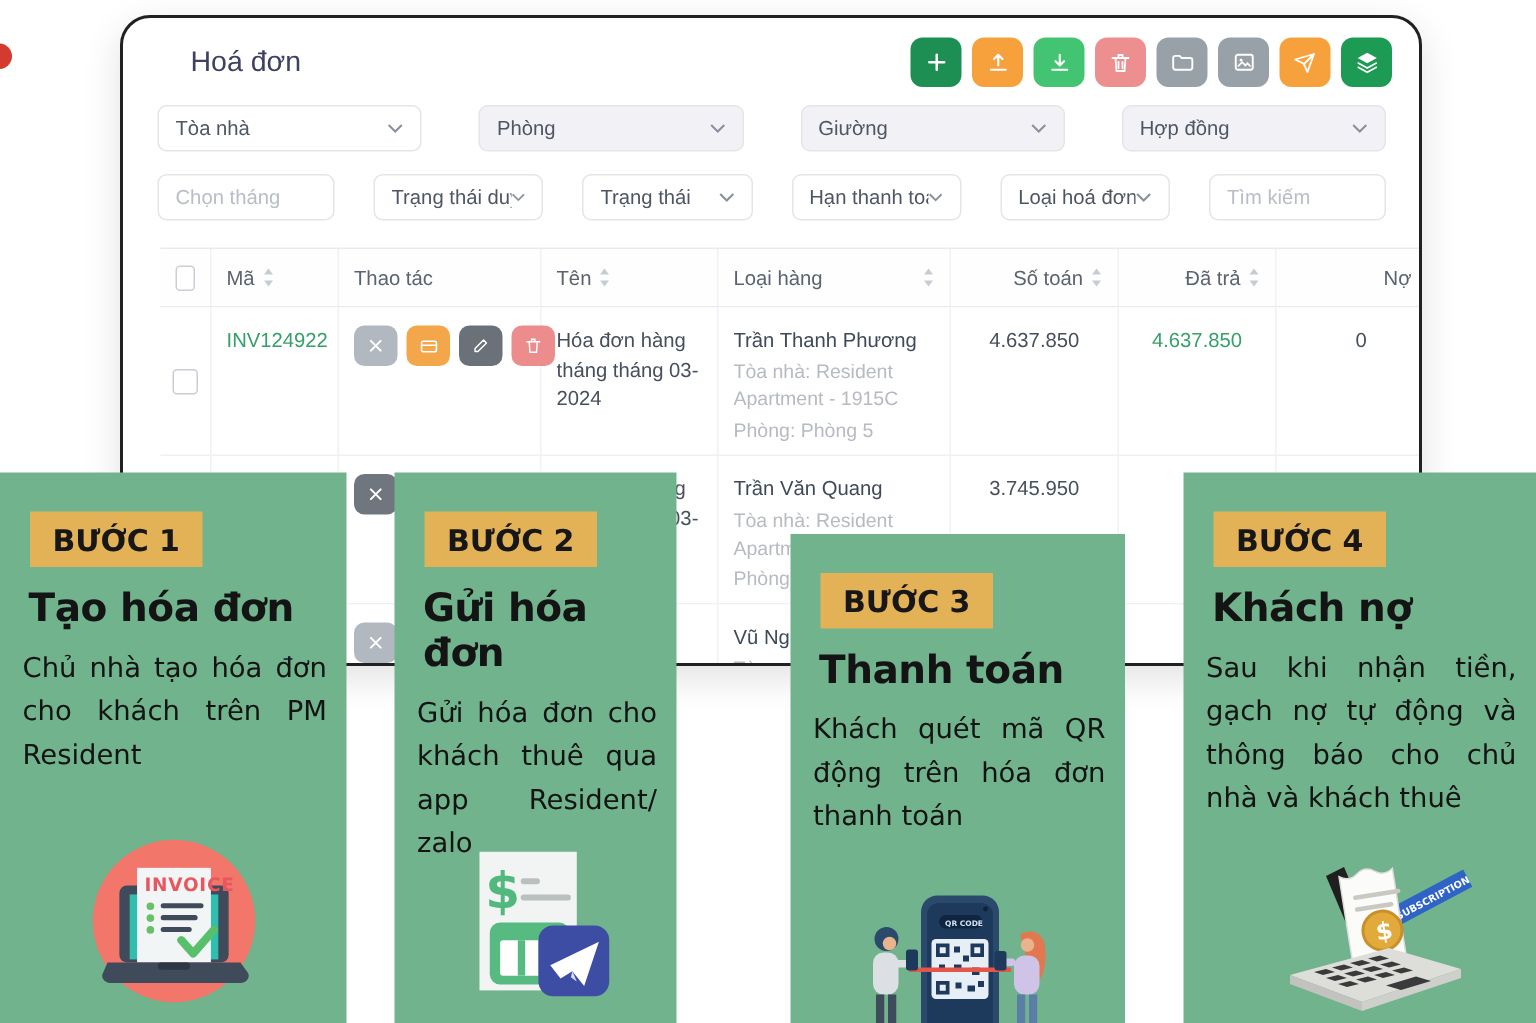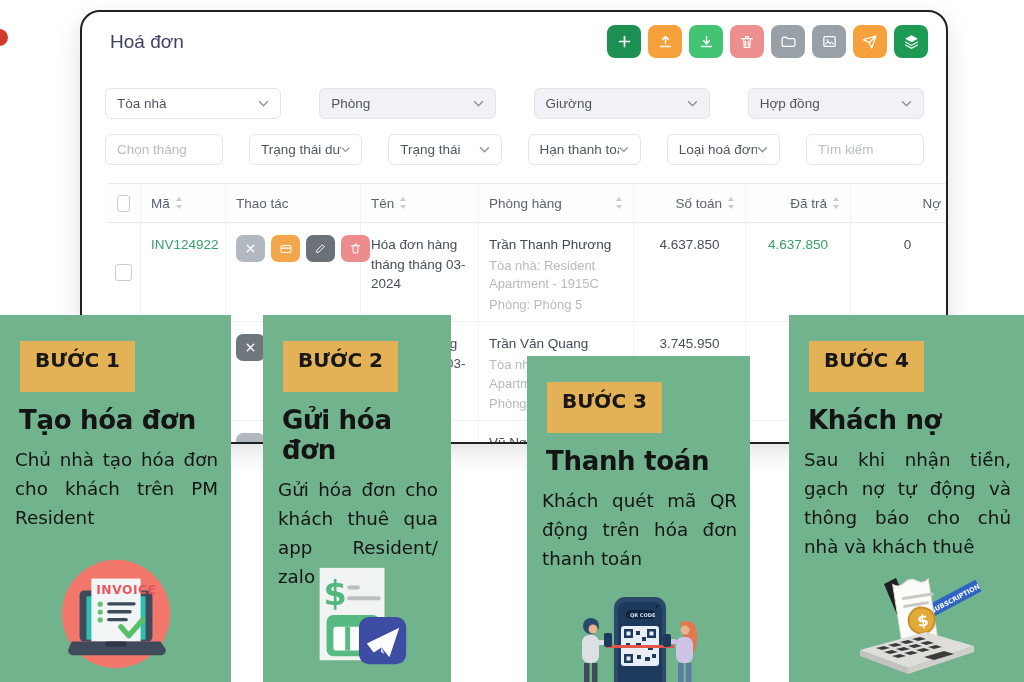--- a/index.html
+++ b/index.html
@@ -2,29 +2,29 @@
 <html><head>
 <meta charset="utf-8">
 <style>
   html,body{margin:0;padding:0;}
   body{width:1024px;height:682px;position:relative;background:#fff;overflow:hidden;
        font-family:"Liberation Sans",sans-serif;}
 
   
   .app-window{position:absolute;left:80px;top:10px;width:864px;height:430px;background:#fff;
     border:2.5px solid #212121;border-radius:20px;box-shadow:0 8px 26px rgba(0,0,0,.12);overflow:hidden;}
-  .win-head{display:flex;justify-content:space-between;align-items:flex-start;padding:13px 18px 0 28px;}
+  .win-head{display:flex;justify-content:space-between;align-items:flex-start;padding:13px 18px 0 45px;}
   .win-title{color:#3e4160;font-size:19px;margin-top:6px;}
   .toolbar{display:flex;gap:7px;}
   .tbtn{width:34px;height:33px;border-radius:8px;display:flex;align-items:center;justify-content:center;border:none;cursor:pointer;}
   .c-dgreen{background:#1d8f52}.c-orange{background:#f6a13c}.c-lgreen{background:#43c472}
   .c-pink{background:#ee8f8f}.c-gray{background:#99a1a8}.c-green2{background:#1d9a53}
 
   
-  .filters-1{display:flex;gap:38px;margin:30px 22px 0 23px;}
+  .filters-1{display:flex;gap:38px;margin:12px 22px 0 23px;}
   .filters-2{display:flex;gap:26px;margin:15px 22px 0 23px;}
   .fsel{box-sizing:border-box;height:31px;border:1px solid #e4e4ea;border-radius:6px;display:flex;
     align-items:center;justify-content:space-between;padding:0 11px;font-size:13.5px;color:#4f5663;
     background:#fff;cursor:pointer;white-space:nowrap;overflow:hidden;}
   .fsel .lbl{overflow:hidden;text-overflow:clip;white-space:nowrap;}
   .fsel.grayed{background:#f2f2f6;}
   .w-lg{width:194px;} .w-sm{width:118px;}
   .finput{box-sizing:border-box;width:118px;height:31px;border:1px solid #e4e4ea;border-radius:6px;
     padding:0 11px;font-size:13.5px;color:#4f5663;font-family:"Liberation Sans",sans-serif;}
   .finput::placeholder{color:#b8bdc6;}
@@ -51,21 +51,21 @@
   .ab-edit{background:#6b7178}.ab-del{background:#ec8c8c}
 
   
   .red-dot{position:absolute;left:-9px;top:29px;width:17px;height:17px;border-radius:50%;background:#d23b2e;}
 
   
   .step-card{position:absolute;top:315px;height:367px;background:#70b38c;z-index:10;
      font-family:"DejaVu Sans",sans-serif;color:#141414;}
   .card-1{left:0;width:231px;} .card-2{left:263px;width:188px;}
   .card-3{left:527px;width:223px;margin-top:41px;} .card-4{left:789px;width:235px;}
-  .badge{display:inline-block;margin:26px 0 0 20px;background:#e3b257;padding:7px 15px 20px;
+  .badge{display:inline-block;margin:26px 0 0 20px;background:#e3b257;padding:7px 15px 6px;
      font-weight:bold;font-size:20px;color:#171717;}
   .step-title{margin:13px 18px 0 19px;font-size:26px;font-weight:bold;letter-spacing:-.3px;}
   .step-body{margin:11px 13px 0 15px;font-size:18.3px;line-height:1.58;text-align:justify;}
   .step-icon{position:absolute;bottom:2px;left:50%;transform:translateX(-50%);}
 </style>
 </head>
 <body>
 
 <div class="red-dot"></div>
 
@@ -191,21 +191,21 @@
         <span>Thao tác</span>
       </div>
       <div class="th">
         <span>Tên</span>
         <svg width="8" height="14" viewBox="0 0 8 14">
             <path d="M4 1 7 5H1z" fill="#c7ccd3"></path>
             <path d="M4 13 1 9h6z" fill="#c7ccd3"></path>
           </svg>
       </div>
       <div class="th" style="justify-content:space-between">
-        <span>Phòng hàng</span>
+        <span>Loại hàng</span>
         <svg width="8" height="14" viewBox="0 0 8 14">
             <path d="M4 1 7 5H1z" fill="#c7ccd3"></path>
             <path d="M4 13 1 9h6z" fill="#c7ccd3"></path>
           </svg>
       </div>
       <div class="th num">
         <span>Số toán</span>
         <svg width="8" height="14" viewBox="0 0 8 14">
             <path d="M4 1 7 5H1z" fill="#c7ccd3"></path>
             <path d="M4 13 1 9h6z" fill="#c7ccd3"></path>

